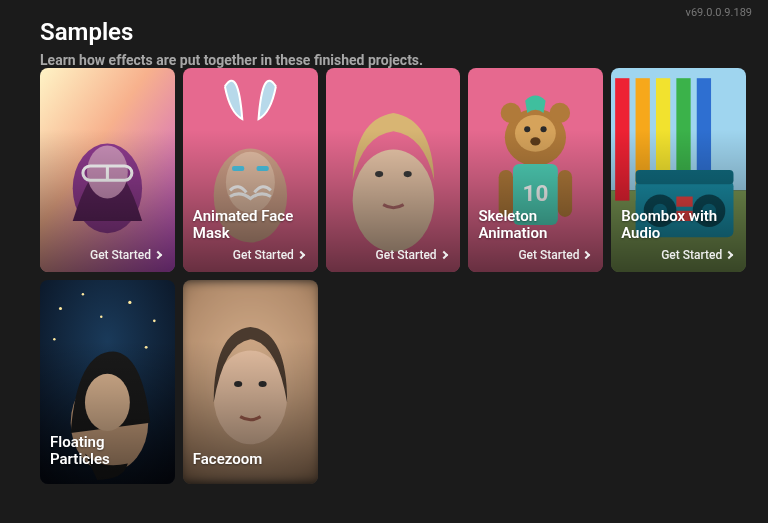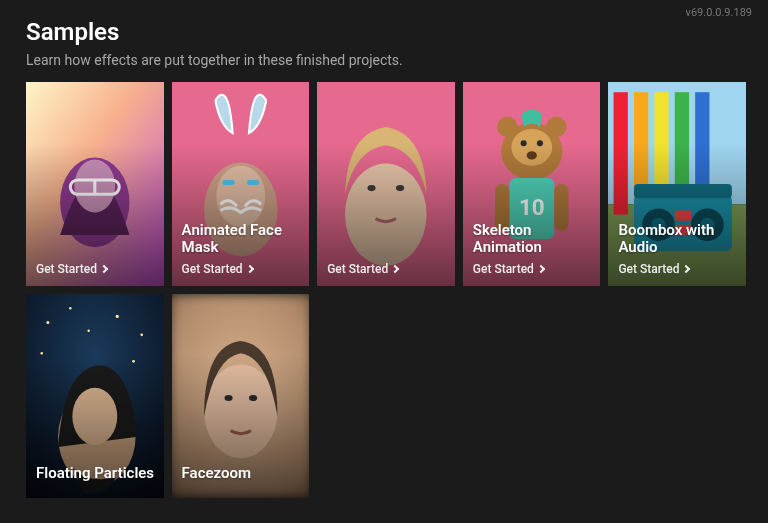--- a/index.html
+++ b/index.html
@@ -14,42 +14,42 @@
   }
   .version {
     position: absolute;
     top: 6px;
     right: 16px;
     font-size: 11px;
     color: #777;
     margin-left: 32px;
   }
   .content {
-    padding: 18px 22px 0 26px;
+    padding: 18px 22px 0 40px;
   }
   h1.title {
     font-size: 24px;
     font-weight: 600;
     color: #fff;
     margin-bottom: 6px;
   }
   p.subtitle {
     font-size: 14px;
     color: #a7a7a7;
-    margin-bottom: 14px;
+    font-weight: bold;
   }
   .grid {
     display: grid;
     grid-template-columns: repeat(5, 1fr);
     gap: 8px;
   }
   .card {
     position: relative;
     height: 204px;
-    border-radius: 0;
+    border-radius: 8px;
     overflow: hidden;
     cursor: pointer;
   }
   .card .art {
     position: absolute; inset: 0;
   }
   .card .overlay {
     position: absolute; inset: 0;
     background: linear-gradient(to top, rgba(0,0,0,0.55) 0%, rgba(0,0,0,0.18) 45%, rgba(0,0,0,0) 70%);
     pointer-events: none;
@@ -67,20 +67,21 @@
     margin-bottom: 6px;
     text-shadow: 0 1px 2px rgba(0,0,0,0.4);
   }
   .card .cta {
     font-size: 12px;
     font-weight: 500;
     color: #eee;
     display: flex;
     align-items: center;
     gap: 4px;
+    margin-left: 40px;
   }
   .chevron {
     width: 6px; height: 6px;
     border-top: 2px solid #eee;
     border-right: 2px solid #eee;
     transform: rotate(45deg);
     display: inline-block;
   }
 
   

